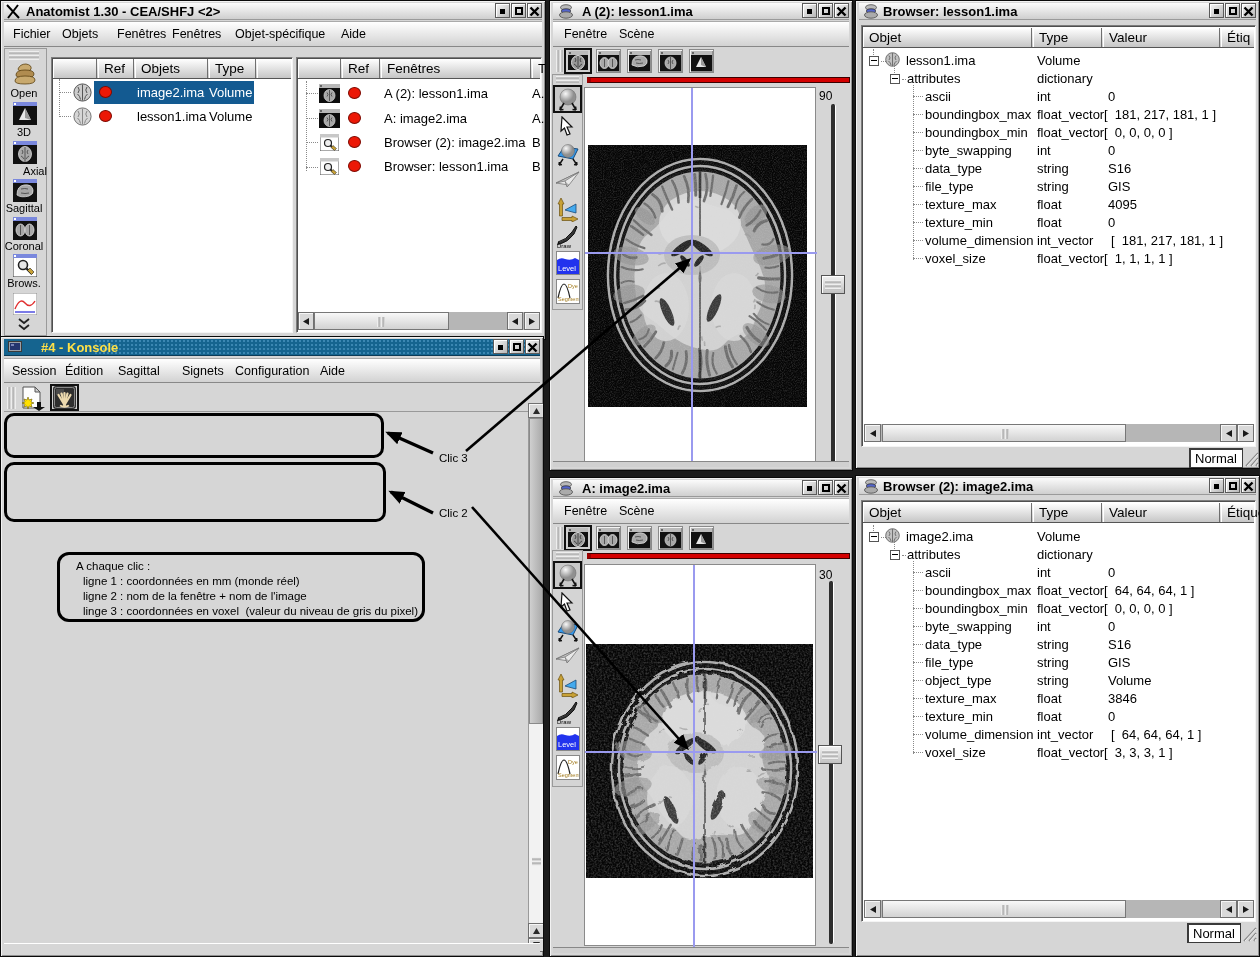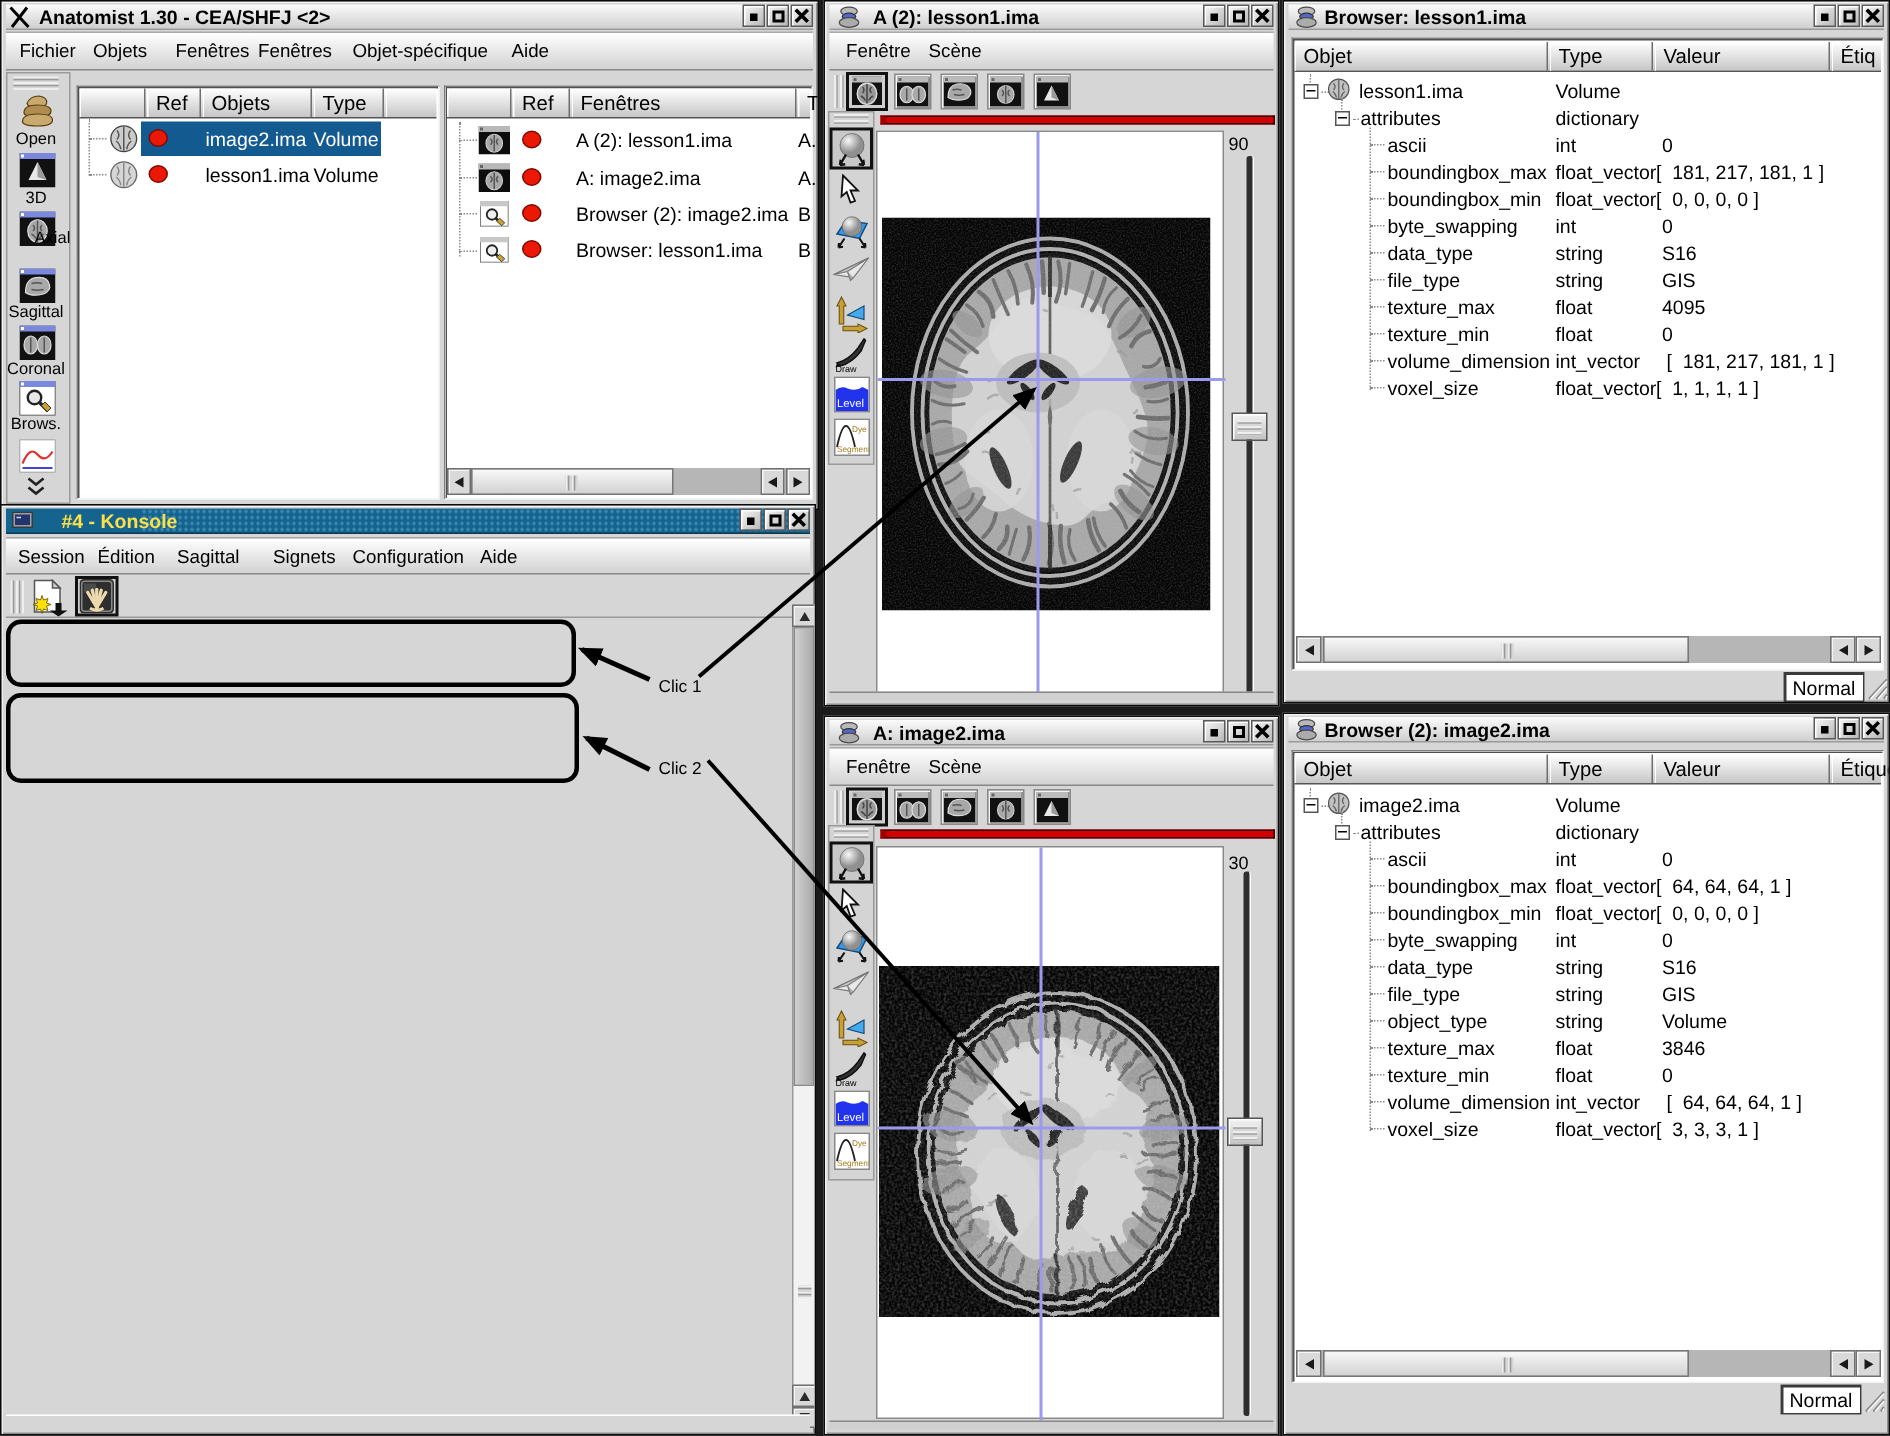--- a/index.html
+++ b/index.html
@@ -90,21 +90,21 @@
         <path d="M12 6 L18 18 L12 16 z" fill="#9a9a9a"></path>
       </svg>
     <div class="icell" style="left:0px;top:125px;width:46px">3D</div>
     <svg style="position:absolute;left:12px;top:140px" width="24" height="23" viewBox="0 0 24 23">
         <rect width="24" height="23" fill="#111"></rect>
         <rect width="24" height="4" fill="#7a88dd"></rect>
         <rect x="1" y="1" width="2" height="2" fill="#fff"></rect>
         <ellipse cx="12" cy="13" rx="6.5" ry="7.5" fill="#a8a8a8" stroke="#ddd" stroke-width=".8"></ellipse>
         <path d="M12 6 v15 M9 9 q2 2 0 4 M15 9 q-2 2 0 4 M8 15 q2 1 3 3 M16 15 q-2 1 -3 3" stroke="#555" stroke-width="1" fill="none"></path>
       </svg>
-    <div class="icell" style="left:0px;top:152px;width:68px">Axial</div>
+    <div class="icell" style="left:0px;top:164px;width:68px">Axial</div>
     <svg style="position:absolute;left:12px;top:178px" width="24" height="23" viewBox="0 0 24 23">
         <rect width="24" height="23" fill="#111"></rect>
         <rect width="24" height="4" fill="#7a88dd"></rect>
         <rect x="1" y="1" width="2" height="2" fill="#fff"></rect>
         <path d="M4 16 Q4 7 11 6 Q19 5 20 11 Q21 15 16 17 Q8 19 4 16 z" fill="#a8a8a8" stroke="#ddd" stroke-width=".8"></path>
         <path d="M8 10 q4 -1 7 0 M8 14 q4 1 8 0" stroke="#555" stroke-width="1" fill="none"></path>
       </svg>
     <div class="icell" style="left:0px;top:201px;width:46px">Sagittal</div>
     <svg style="position:absolute;left:12px;top:216px" width="24" height="23" viewBox="0 0 24 23">
         <rect width="24" height="23" fill="#111"></rect>
@@ -312,21 +312,27 @@
   <div class="sb-ar" style="left:527px;top:601px;width:16px;height:14px">
       <svg width="9" height="8">
         <path d="M4.5 7 L8 1 L1 1 z" fill="#2a2a2a"></path>
       </svg>
     </div>
 
   <div style="position:absolute;left:3px;bottom:3px;right:3px;height:10px;background:#d6d6d6;border-top:1px solid #fff"></div>
 
   <div style="position:absolute;left:3px;top:76px;width:380px;height:45px;border:3px solid #000;border-radius:10px"></div>
   <div style="position:absolute;left:3px;top:125px;width:382px;height:60px;border:3px solid #000;border-radius:10px"></div>
-  <div class="lbl" style="left:438px;top:115px">Clic 1</div>
+  <div style="position:absolute;left:56px;top:215px;width:368px;height:70px;border:3px solid #000;border-radius:12px;font-size:11.5px;white-space:nowrap">
+    <div style="position:absolute;left:16px;top:5px">A chaque clic :</div>
+    <div style="position:absolute;left:23px;top:20px">ligne 1 : coordonnées en mm (monde réel)</div>
+    <div style="position:absolute;left:23px;top:35px">ligne 2 : nom de la fenêtre + nom de l'image</div>
+    <div style="position:absolute;left:23px;top:50px">linge 3 : coordonnées en voxel&nbsp; (valeur du niveau de gris du pixel)</div>
+  </div>
+  <div class="lbl" style="left:438px;top:115px">Clic 3</div>
   <div class="lbl" style="left:438px;top:170px">Clic 2</div>
 </div>
 
 <div class="win" id="a2" style="left:549px;top:0;width:304px;height:471px">
   <div class="tbar">
       <svg class="tt ana-logo" style="left:5px;top:1px" width="16" height="15" viewBox="0 0 16 15">
         <ellipse cx="8" cy="3.5" rx="5.5" ry="2.8" fill="#b9b9b9" stroke="#4a4a4a" stroke-width=".8"></ellipse>
         <ellipse cx="8" cy="7" rx="4.5" ry="2.2" fill="#5566cc" stroke="#333" stroke-width=".8"></ellipse>
         <ellipse cx="8" cy="11" rx="6.5" ry="3.2" fill="#ababab" stroke="#4a4a4a" stroke-width=".8"></ellipse>
       </svg>

